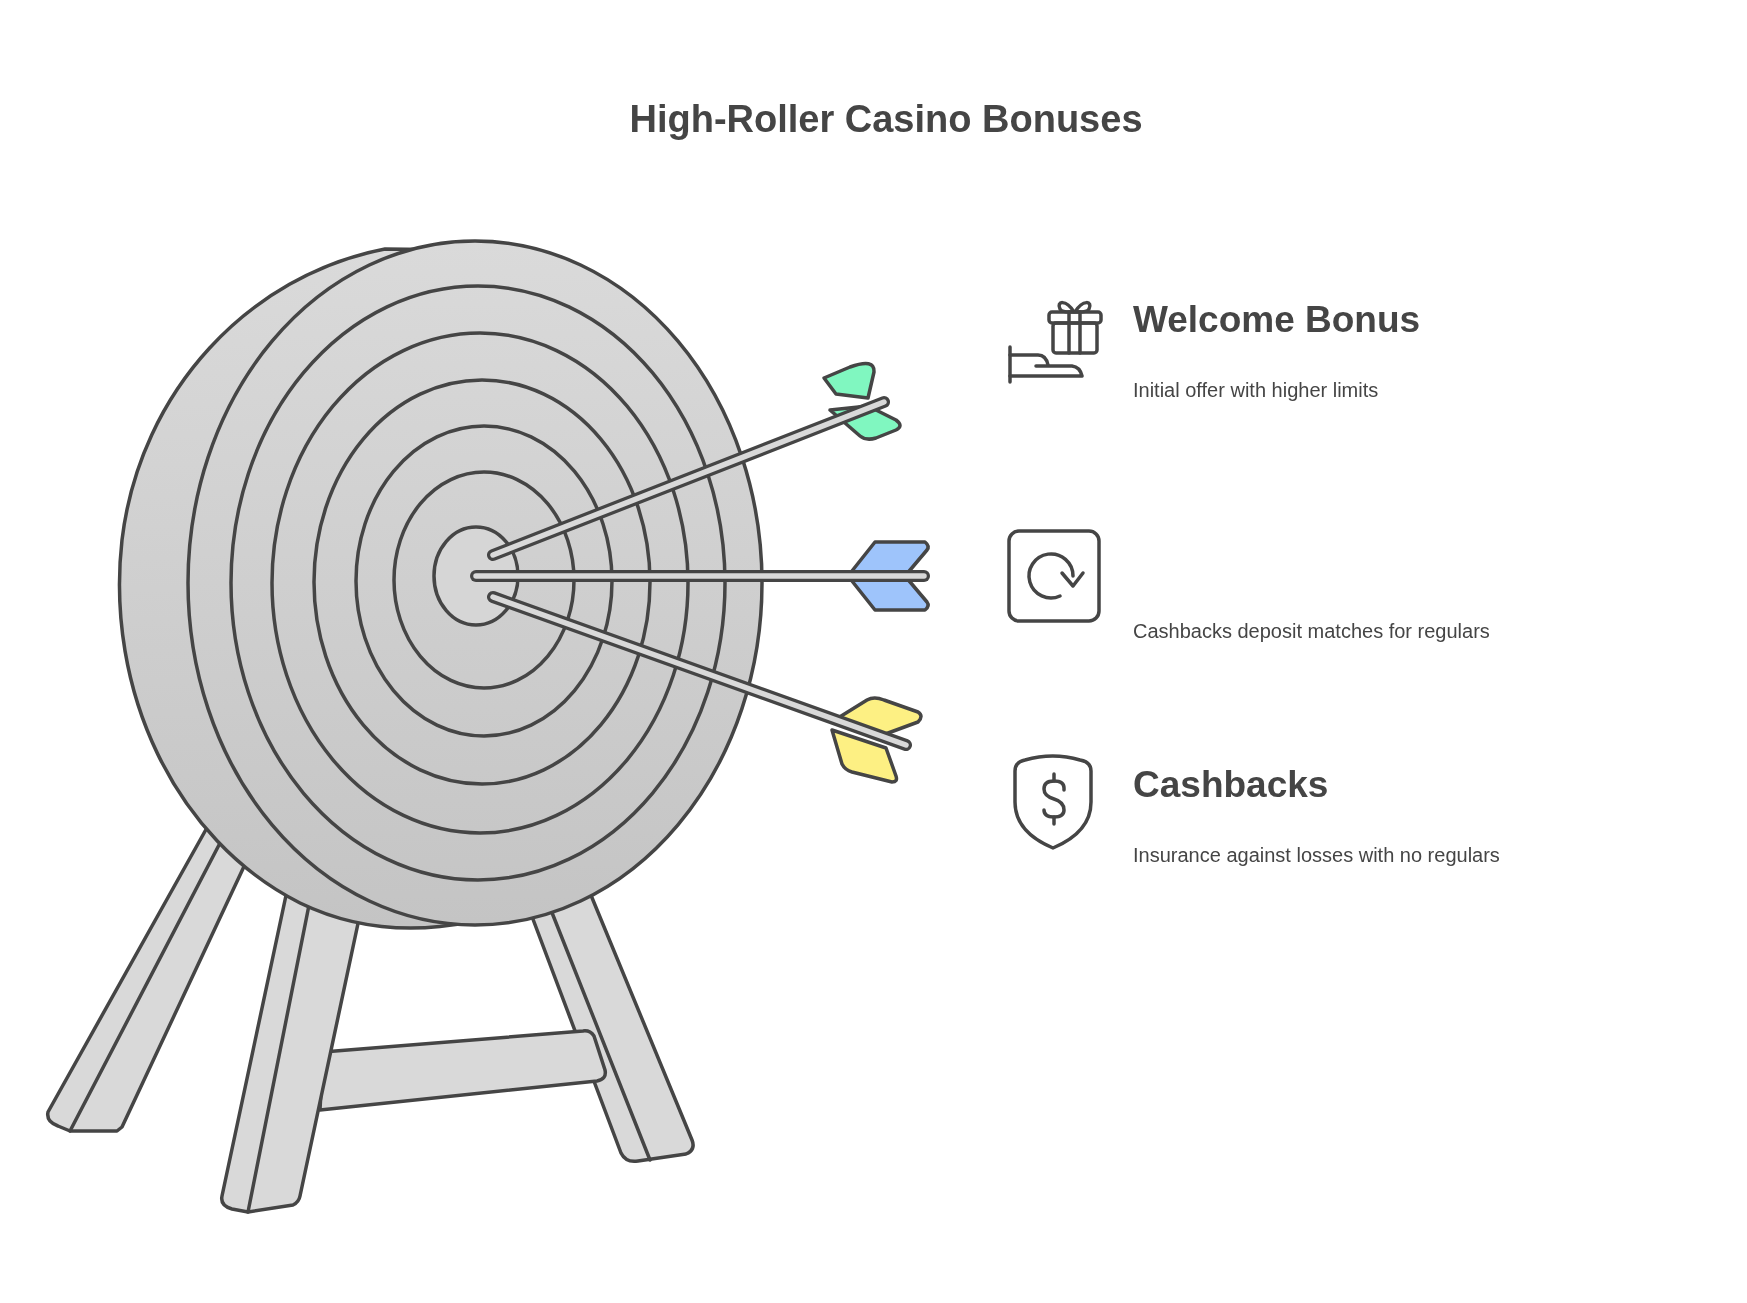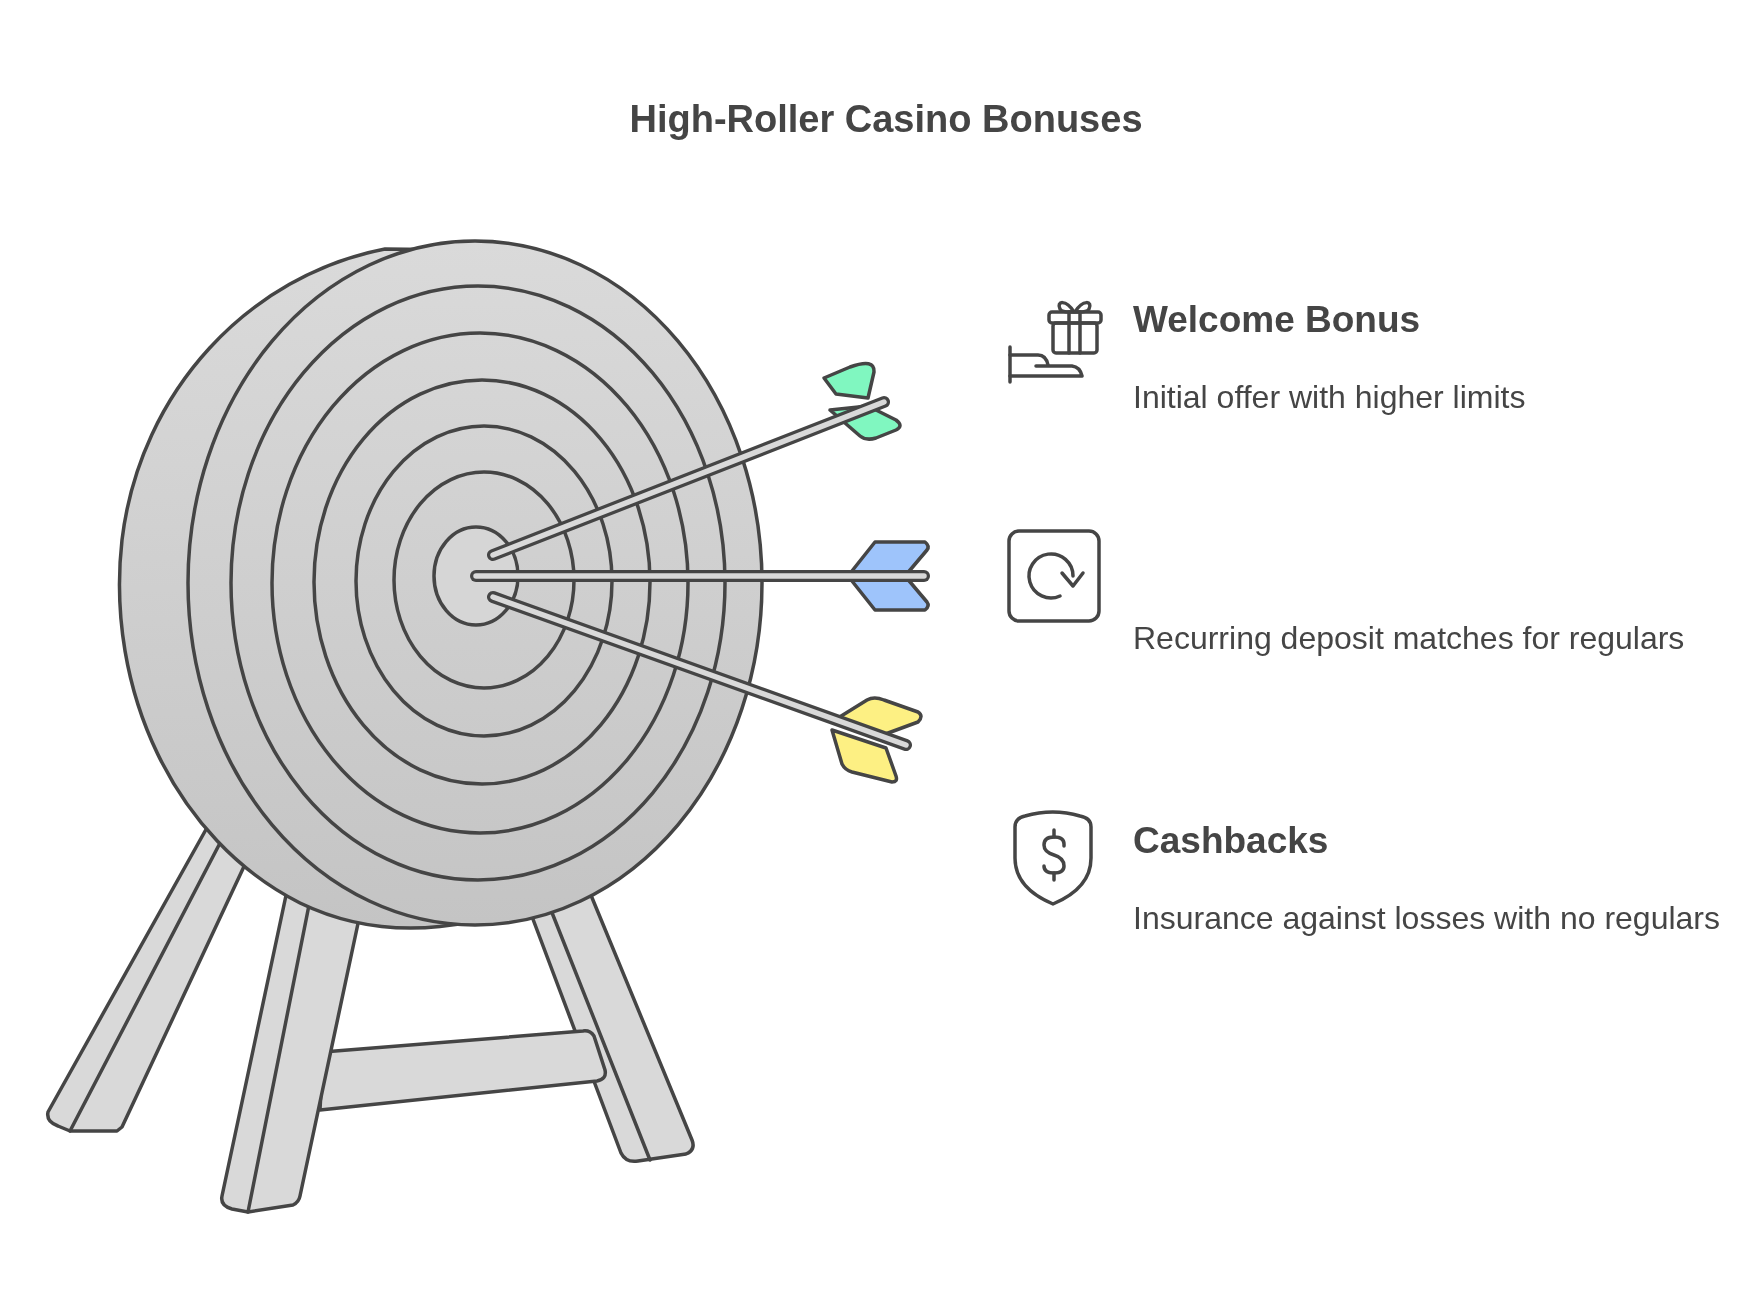--- a/index.html
+++ b/index.html
@@ -5,21 +5,21 @@
   html, body { margin: 0; padding: 0; background: #ffffff; }
   body { width: 1747px; height: 1303px; position: relative; overflow: hidden;
          font-family: "Liberation Sans", "DejaVu Sans", sans-serif; color: #454545; }
   .title { position: absolute; left: 0; width: 1772px; top: 98px; text-align: center;
            font-size: 38px; font-weight: bold; color: #454545; letter-spacing: 0px; }
   .art { position: absolute; left: 0; top: 0; }
   .item { position: absolute; left: 1000px; width: 740px; height: 160px; text-align: right; }
   .item .icon { position: absolute; left: 0; top: 0; width: 110px; height: 110px; }
   .item .label { position: absolute; left: 133px; top: 12px; font-size: 37px; font-weight: bold;
                  color: #454545; white-space: nowrap; }
-  .item .desc { position: absolute; left: 133px; top: 92px; font-size: 32px; color: #454545;
+  .item .desc { position: absolute; left: 133px; top: 92px; font-size: 20px; color: #454545;
                 white-space: nowrap; }
 </style>
 </head>
 <body>
 
 <div class="title">High-Roller Casino Bonuses</div>
 
 <svg class="art" width="1747" height="1303" viewBox="0 0 1747 1303">
   <defs>
     <linearGradient id="faceGrad" x1="0" y1="0" x2="0" y2="1">
@@ -100,24 +100,24 @@
 </div>
 
 <div class="item" style="top:528px;">
   <svg class="icon" viewBox="0 0 110 110" width="110" height="110">
     <g fill="none" stroke="#454545" stroke-width="3.5" stroke-linecap="round" stroke-linejoin="round">
       <rect x="9" y="3" width="90" height="90" rx="10"></rect>
       <path d="M73,48 A22,22 0 1 0 60,68"></path>
       <path d="M62,45 L73,58 L83,45"></path>
     </g>
   </svg>
-  <div class="desc">Recurring deposit matches for regulars</div>
+  <div class="desc">Cashbacks deposit matches for regulars</div>
 </div>
 
-<div class="item" style="top:808px;">
+<div class="item" style="top:752px;">
   <svg class="icon" viewBox="0 0 110 110" width="110" height="110">
     <g fill="none" stroke="#454545" stroke-width="3.5" stroke-linecap="round" stroke-linejoin="round">
       <path d="M15,19 Q15,10 25,8 Q53,0 80,8 Q91,10 91,19 L91,50 Q91,80 53,96 Q15,80 15,50 Z"></path>
       <path d="M64,38 L64,36 Q64,29 54,29 Q44,29 44,37 Q44,44 54,47 Q64,50 64,58 Q64,65 54,65 Q44,65 44,58"></path>
       <line x1="54" y1="22" x2="54" y2="29"></line>
       <line x1="54" y1="65" x2="54" y2="72"></line>
     </g>
   </svg>
   <div class="label">Cashbacks</div>
   <div class="desc">Insurance against losses with no regulars</div>

